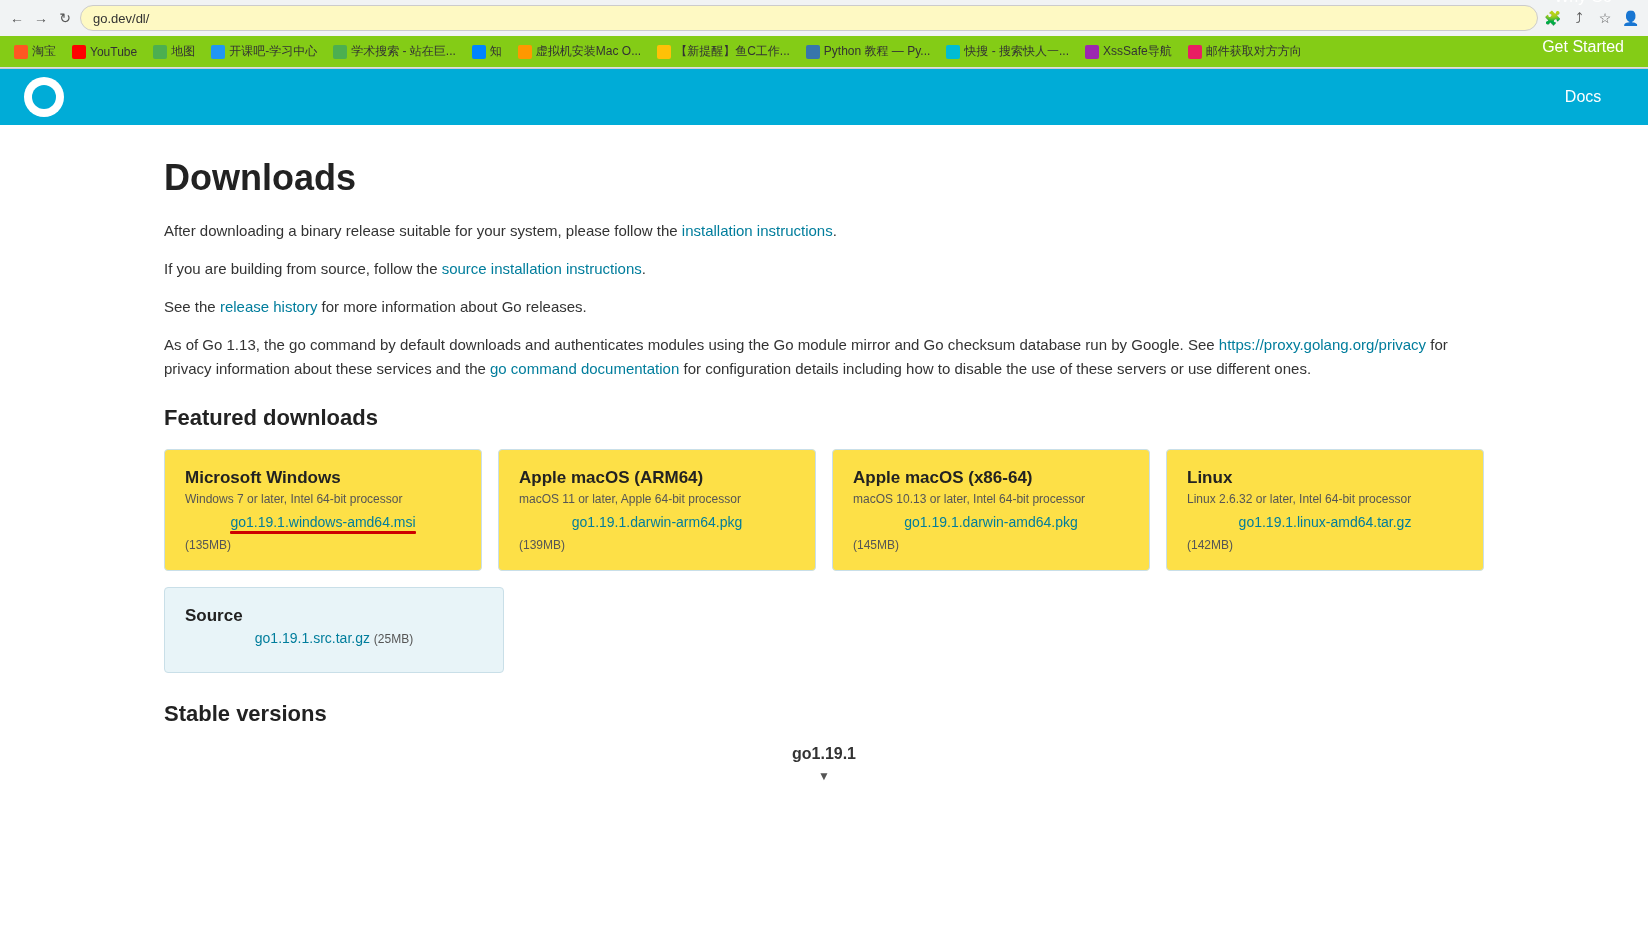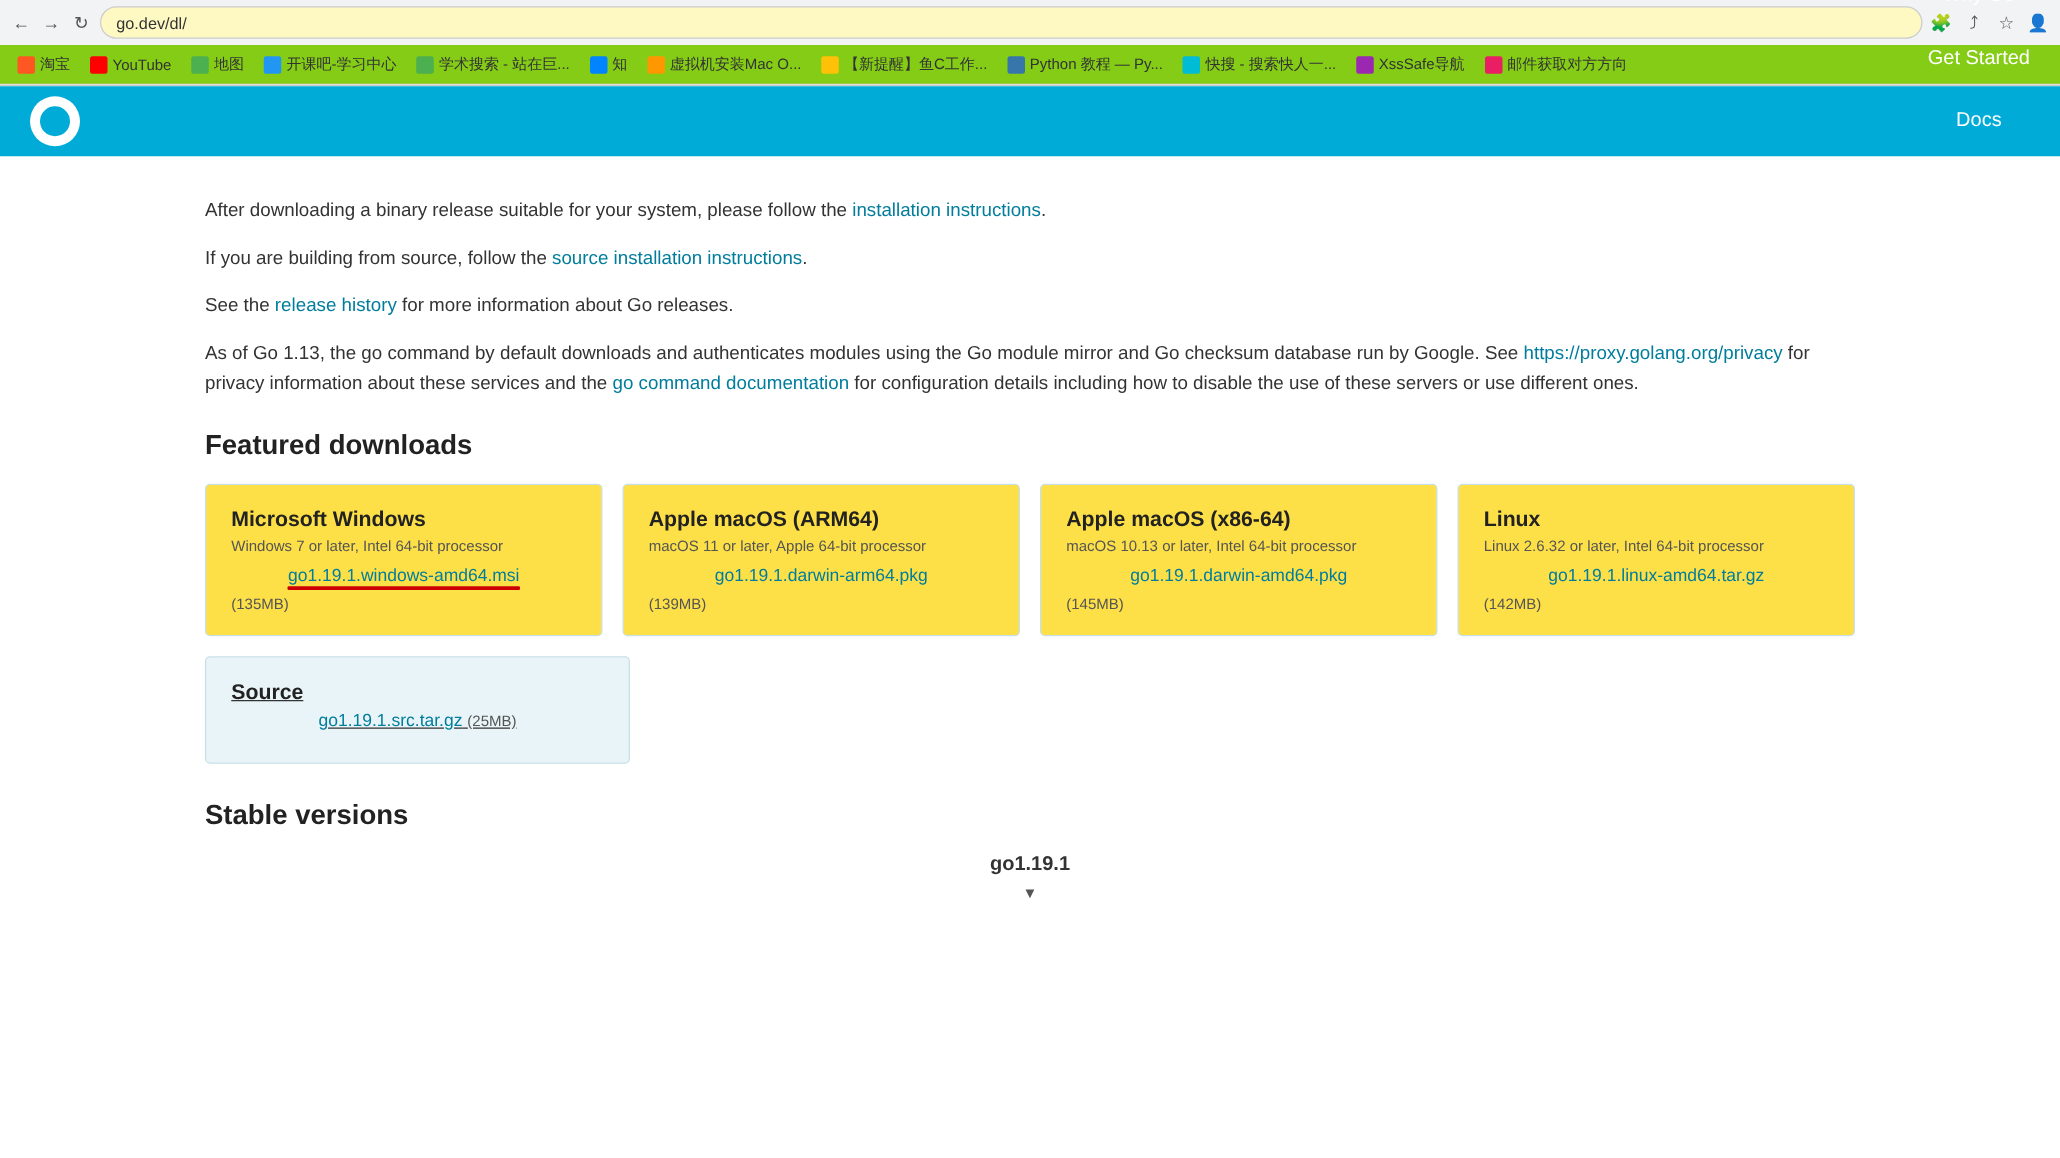--- a/index.html
+++ b/index.html
@@ -212,21 +212,20 @@
       height: 3px;
       background: #cc0000;
       border-radius: 1px;
     }
 
     
     .downloads-row2 {
       display: flex;
       gap: 16px;
       flex-wrap: wrap;
-      text-decoration: underline;
     }
     .download-card-small {
       background: #e8f4f8;
       border: 1px solid #c9dfe8;
       border-radius: 4px;
       padding: 18px 20px;
       min-width: 240px;
       max-width: 340px;
       cursor: pointer;
     }
@@ -327,20 +326,21 @@
   <div class="go-nav-links">
     <a class="go-nav-link">Why Go</a>
     <a class="go-nav-link">Get Started</a>
     <a class="go-nav-link">Docs</a>
     <a class="go-nav-link">Packages</a>
     <a class="go-nav-link">Play</a>
   </div>
 </nav>
 
 <main class="main-content">
+  <h1 class="page-title">Downloads</h1>
 
   <p class="intro-text">
     <span>After downloading a binary release suitable for your system, please follow the</span>
     <a class="link">installation instructions</a><span>.</span>
   </p>
 
   <p class="intro-text">
     <span>If you are building from source, follow the</span>
     <a class="link">source installation instructions</a><span>.</span>
   </p>

